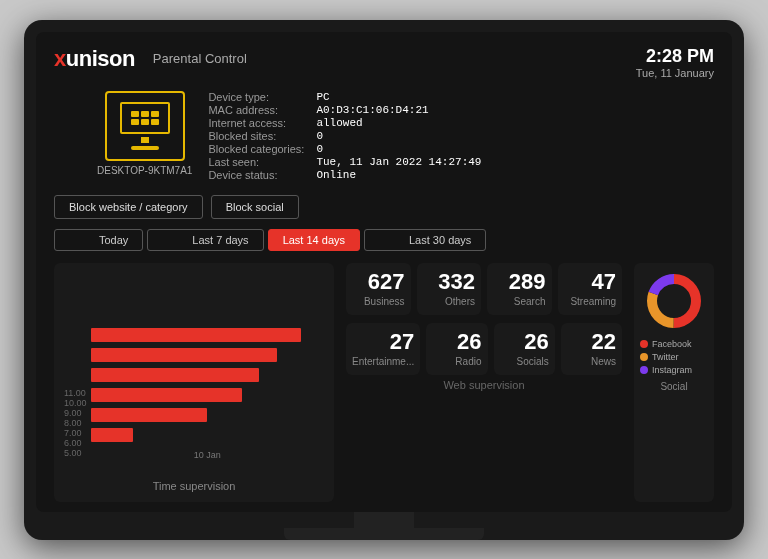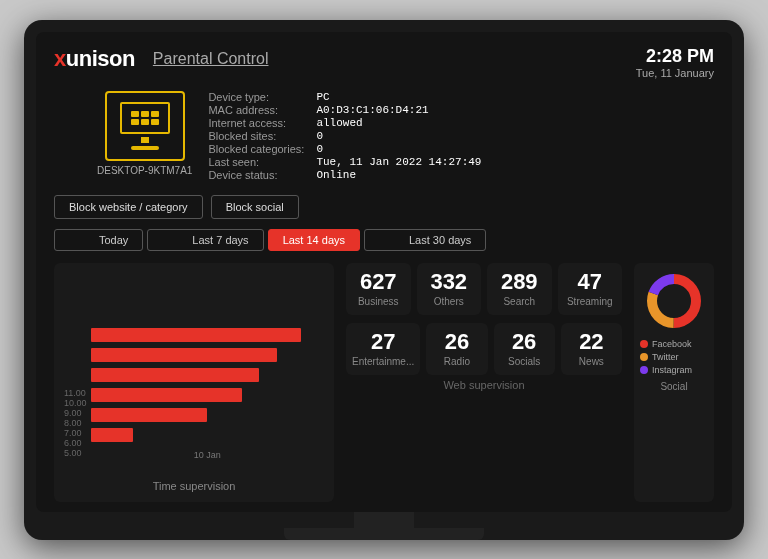--- a/index.html
+++ b/index.html
@@ -83,24 +83,23 @@
     .logo-text {
       font-size: 22px;
       font-weight: 700;
       color: white;
       letter-spacing: -0.5px;
     }
     .logo-x {
       color: #e63329;
     }
     .logo-title {
-      font-size: 16px;
+      font-size: 13px;
       color: #aaa;
       margin-left: 6px;
-      text-decoration: underline;
     }
     .time-area {
       text-align: right;
     }
     .time-main {
       font-size: 18px;
       font-weight: 600;
       color: white;
     }
     .time-date {
@@ -286,21 +285,21 @@
     }
     .stats-grid {
       display: grid;
       grid-template-columns: repeat(4, 1fr);
       gap: 6px;
     }
     .stat-cell {
       background: #1a1a1a;
       border-radius: 6px;
       padding: 8px 6px;
-      text-align: center;
+      text-align: right;
     }
     .stat-number {
       font-size: 22px;
       font-weight: 600;
       color: white;
       line-height: 1;
       margin-bottom: 3px;
     }
     .stat-label {
       font-size: 10px;

